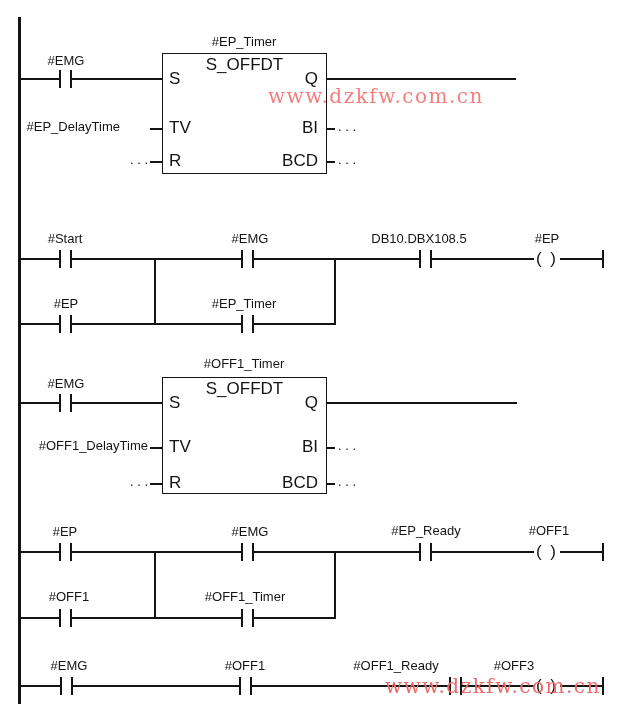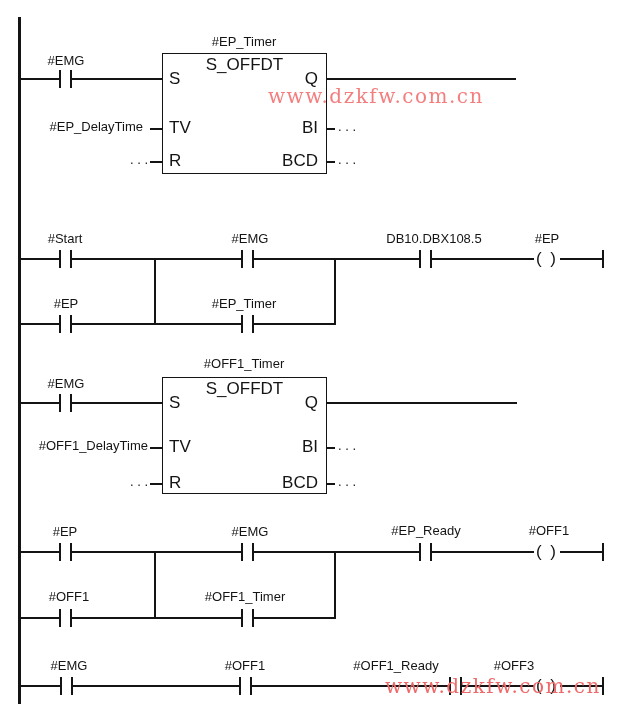--- a/index.html
+++ b/index.html
@@ -51,42 +51,42 @@
     <div class="pin ctr" style="top:4px">S_OFFDT</div>
     <div class="pin" style="left:6px;top:18px">S</div>
     <div class="pin" style="left:6px;top:67px">TV</div>
     <div class="pin" style="left:6px;top:100px">R</div>
     <div class="pin" style="right:8px;top:18px">Q</div>
     <div class="pin" style="right:8px;top:67px">BI</div>
     <div class="pin" style="right:8px;top:100px">BCD</div>
   </div>
 
   <div class="h" style="left:150px;top:128px;width:12px"></div>
-  <div class="rlbl" style="right:480px;top:120px">#EP_DelayTime</div>
+  <div class="rlbl" style="right:503px;top:120px">#EP_DelayTime</div>
   <div class="h" style="left:150px;top:161px;width:12px"></div>
   <div class="rlbl" style="right:475px;top:153px">. . .</div>
 
   <div class="h" style="left:325px;top:78px;width:191px"></div>
   <div class="h" style="left:325px;top:128px;width:10px"></div>
   <div class="llbl" style="left:338px;top:120px">. . .</div>
   <div class="h" style="left:325px;top:161px;width:10px"></div>
   <div class="llbl" style="left:338px;top:153px">. . .</div>
 
   <div class="h" style="left:21px;top:258px;width:582px"></div>
   <div class="v" style="left:602px;top:250px;height:18px"></div>
   <div class="v" style="left:154px;top:258px;height:67px"></div>
   <div class="v" style="left:334px;top:258px;height:67px"></div>
   <div class="h" style="left:21px;top:323px;width:314px"></div>
 
   <div class="contact" style="left:59px;top:250px"></div>
   <div class="lbl" style="left:65px;top:232px">#Start</div>
   <div class="contact" style="left:241px;top:250px"></div>
   <div class="lbl" style="left:250px;top:232px">#EMG</div>
   <div class="contact" style="left:419px;top:250px"></div>
-  <div class="lbl" style="left:434px;top:232px">DB10.DBX108.5</div>
+  <div class="lbl" style="left:419px;top:232px">DB10.DBX108.5</div>
 
   <div class="coil" style="left:534px;top:250px">( )</div>
   <div class="lbl" style="left:547px;top:232px">#EP</div>
 
   <div class="contact" style="left:59px;top:315px"></div>
   <div class="lbl" style="left:66px;top:297px">#EP</div>
   <div class="contact" style="left:241px;top:315px"></div>
   <div class="lbl" style="left:244px;top:297px">#EP_Timer</div>
 
   <div class="h" style="left:21px;top:402px;width:141px"></div>

